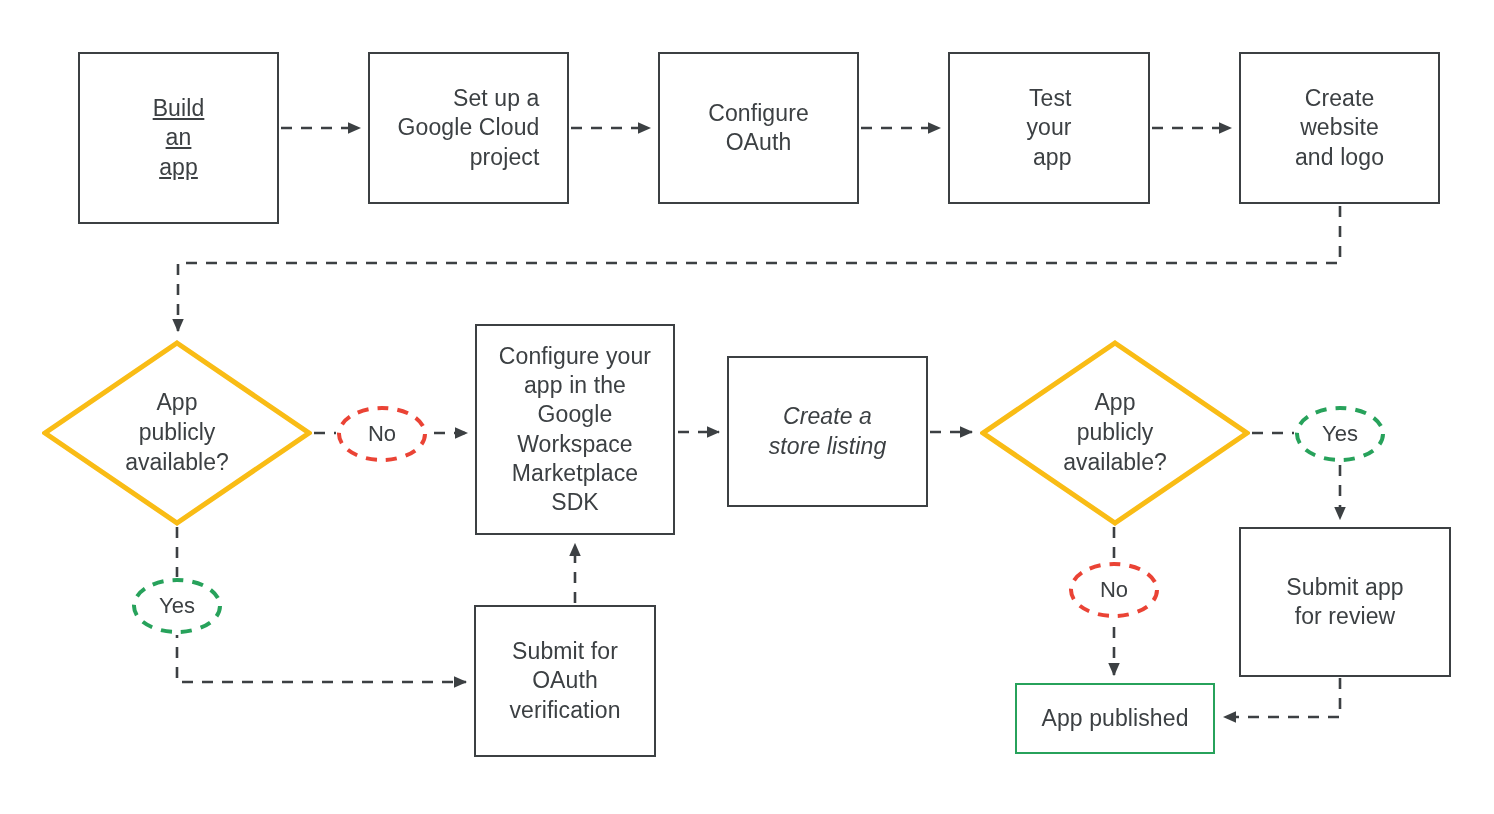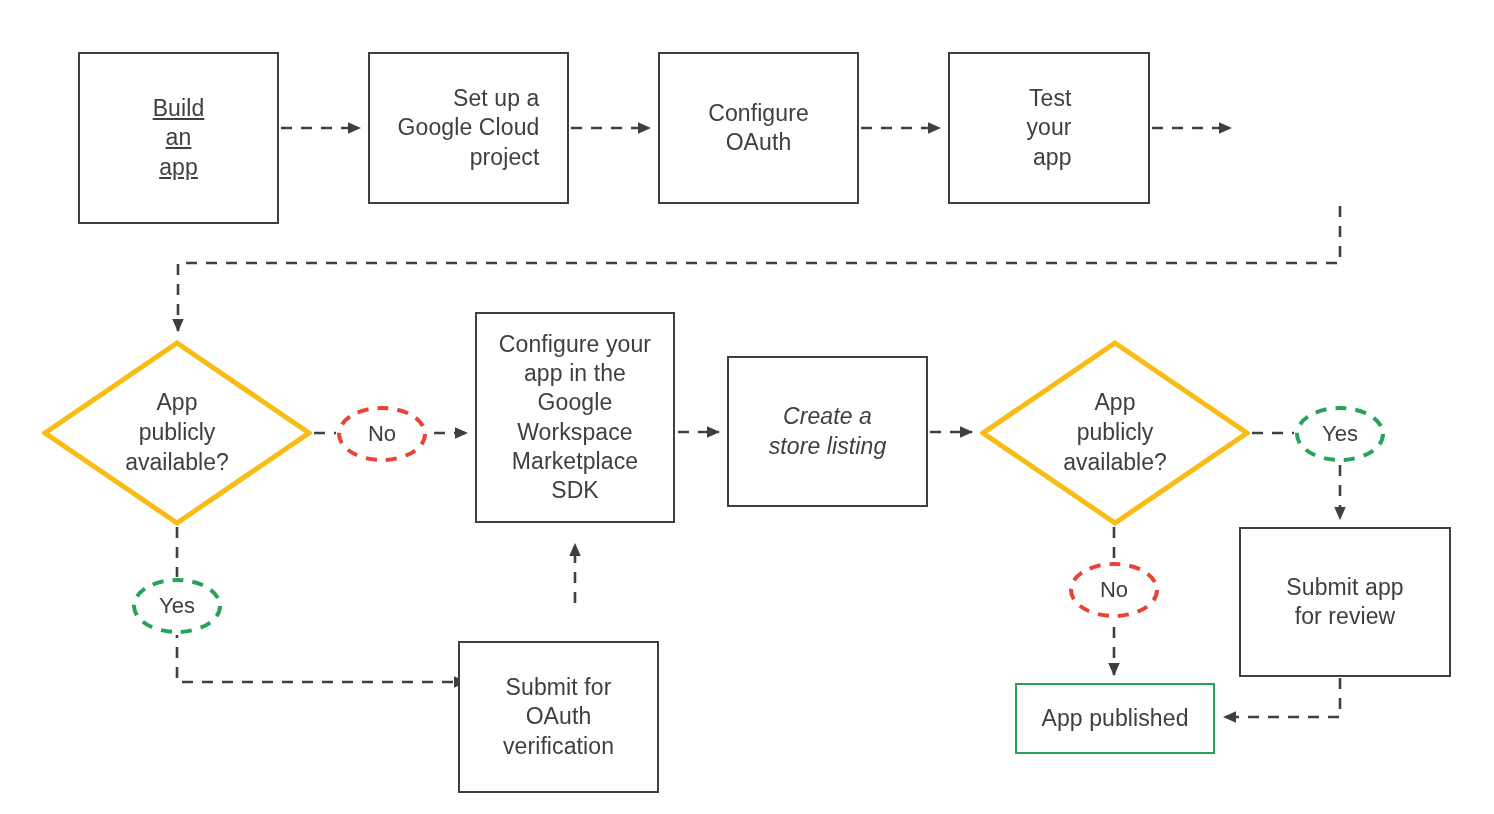--- a/index.html
+++ b/index.html
@@ -140,20 +140,25 @@
     <span style="white-space:pre-line">Configure
 OAuth</span>
   </div>
 
   <div class="node proc" style="left:948px; top:52px; width:202px; height:152px;text-align:right;">
     <span style="white-space:pre-line">Test
 your
 app</span>
   </div>
 
+  <div class="node proc" style="left:1239px; top:52px; width:201px; height:152px;">
+    <span style="white-space:pre-line">Create
+website
+and logo</span>
+  </div>
 
   <div class="node decision" style="left:42px; top:340px; width:270px; height:186px;">
     <svg class="dia-shape" viewBox="0 0 270 186" preserveAspectRatio="none" xmlns="http://www.w3.org/2000/svg">
       <polygon points="135,3 267,93 135,183 3,93" fill="#ffffff" stroke="#f9bc15" stroke-width="5"></polygon>
     </svg>
     <span class="dia-label" style="white-space:pre-line">App
 publicly
 available?</span>
   </div>
 
@@ -164,35 +169,35 @@
     <span class="pill-label">No</span>
   </div>
 
   <div class="pill" style="left:131px; top:577px; width:92px; height:58px;">
     <svg class="pill-shape" viewBox="0 0 92 58" preserveAspectRatio="none" xmlns="http://www.w3.org/2000/svg">
       <ellipse cx="46" cy="29" rx="43" ry="26" fill="#ffffff" stroke="#27a25b" stroke-width="4" stroke-dasharray="11 9"></ellipse>
     </svg>
     <span class="pill-label">Yes</span>
   </div>
 
-  <div class="node proc" style="left:475px; top:312px; width:200px; height:211px;">
+  <div class="node proc" style="left:475px; top:324px; width:200px; height:211px;">
     <span style="white-space:pre-line">Configure your
 app in the
 Google
 Workspace
 Marketplace
 SDK</span>
   </div>
 
   <div class="node proc" style="left:727px; top:356px; width:201px; height:151px;font-style:italic;">
     <span style="white-space:pre-line">Create a
 store listing</span>
   </div>
 
-  <div class="node proc" style="left:458px; top:605px; width:201px; height:152px;margin-top:36px;">
+  <div class="node proc" style="left:474px; top:605px; width:182px; height:152px;">
     <span style="white-space:pre-line">Submit for
 OAuth
 verification</span>
   </div>
 
   <div class="node decision" style="left:980px; top:340px; width:270px; height:186px;">
     <svg class="dia-shape" viewBox="0 0 270 186" preserveAspectRatio="none" xmlns="http://www.w3.org/2000/svg">
       <polygon points="135,3 267,93 135,183 3,93" fill="#ffffff" stroke="#f9bc15" stroke-width="5"></polygon>
     </svg>
     <span class="dia-label" style="white-space:pre-line">App

